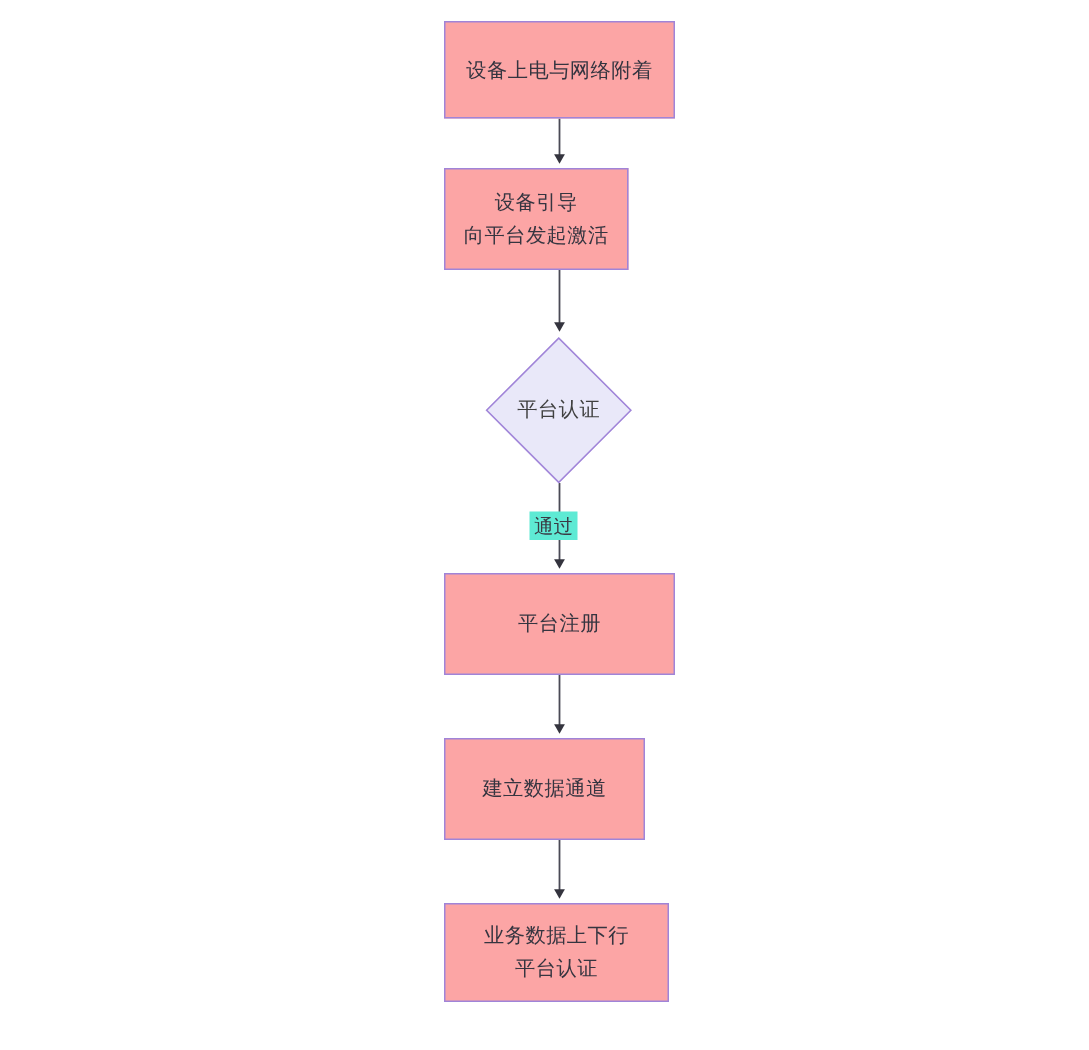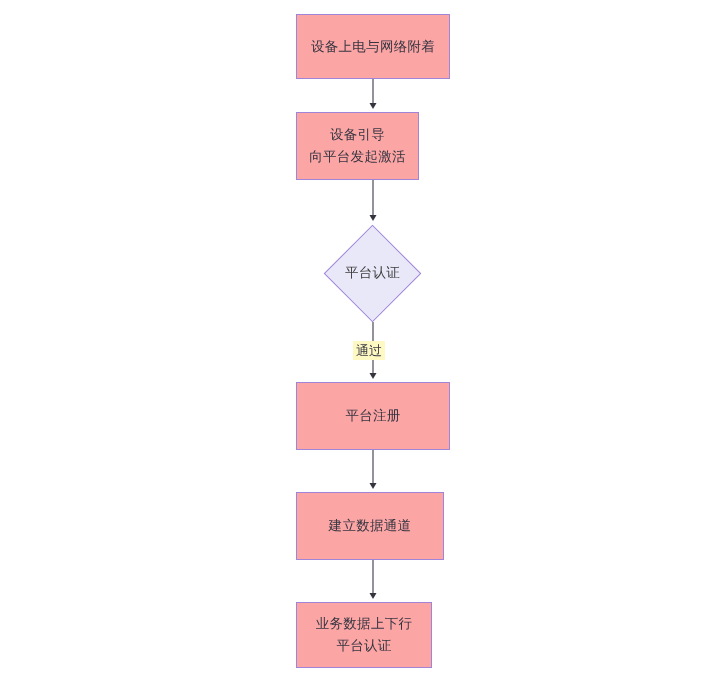--- a/index.html
+++ b/index.html
@@ -72,21 +72,21 @@
     z-index: 2;
     color: #404040;
     font-size: 13.5px;
     line-height: 20px;
     text-align: center;
     letter-spacing: 0.3px;
     white-space: nowrap;
   }
   .edge-label {
     position: absolute;
-    background: #fef9c3;
+    background: #5eead4;
     color: #3a3a44;
     font-size: 13px;
     line-height: 17px;
     padding: 1px 3px;
     white-space: nowrap;
     z-index: 3;
   }
 </style>
 </head>
 <body>
@@ -130,22 +130,22 @@
     <div class="decision-shape"></div>
     <span class="decision-label">平台认证</span>
   </div>
 
   <div class="edge-label" style="left:353px; top:341px;">通过</div>
 
   <div class="node" style="left:296px; top:382px; width:154px; height:68px;">
     <span class="line">平台注册</span>
   </div>
 
-  <div class="node" style="left:296px; top:492px; width:148px; height:68px;">
+  <div class="node" style="left:296px; top:492px; width:134px; height:68px;">
     <span class="line">建立数据通道</span>
   </div>
 
-  <div class="node" style="left:296px; top:602px; width:136px; height:66px;">
+  <div class="node" style="left:296px; top:602px; width:150px; height:66px;">
     <span class="line">业务数据上下行</span>
     <span class="line">平台认证</span>
   </div>
 
 </div>
 
 </body></html>

